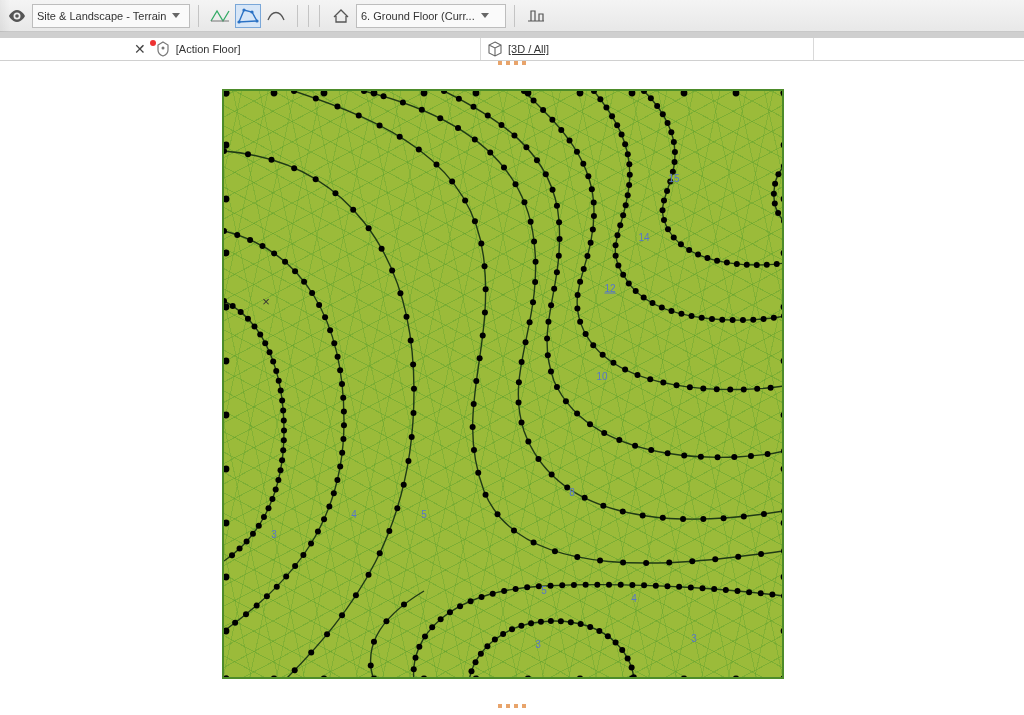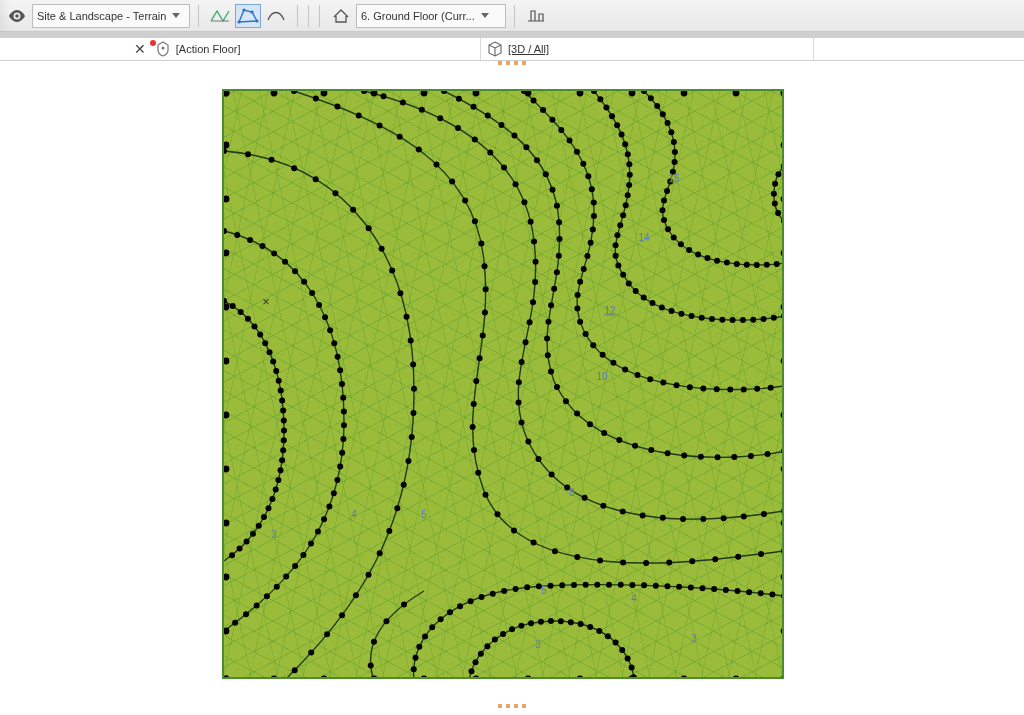--- a/index.html
+++ b/index.html
@@ -614,21 +614,21 @@
           <circle cx="560" cy="486" r="3.4" class="node"></circle>
           <circle cx="560" cy="540" r="3.4" class="node"></circle>
           <circle cx="560" cy="588" r="3.4" class="node"></circle>
         </svg>
       <div id="elev-labels">
           <span class="elev" style="left: 50px; top: 400px;">3</span>
           <span class="elev" style="left: 130px; top: 380px;">4</span>
           <span class="elev" style="left: 200px; top: 380px;">5</span>
           <span class="elev" style="left: 348px; top: 358px;">8</span>
           <span class="elev" style="left: 378px; top: 242px;">10</span>
-          <span class="elev" style="left: 386px; top: 176px; text-decoration: underline;">12</span>
+          <span class="elev" style="left: 386px; top: 154px; text-decoration: underline;">12</span>
           <span class="elev" style="left: 420px; top: 103px;">14</span>
           <span class="elev" style="left: 450px; top: 44px;">15</span>
           <span class="elev" style="left: 320px; top: 456px;">5</span>
           <span class="elev" style="left: 410px; top: 464px;">4</span>
           <span class="elev" style="left: 470px; top: 504px;">3</span>
           <span class="elev" style="left: 314px; top: 510px;">3</span>
         </div>
       <span class="cursor-x" id="cursor-x" style="left: 42px; top: 210px;">×</span>
     </div>
   </div>

